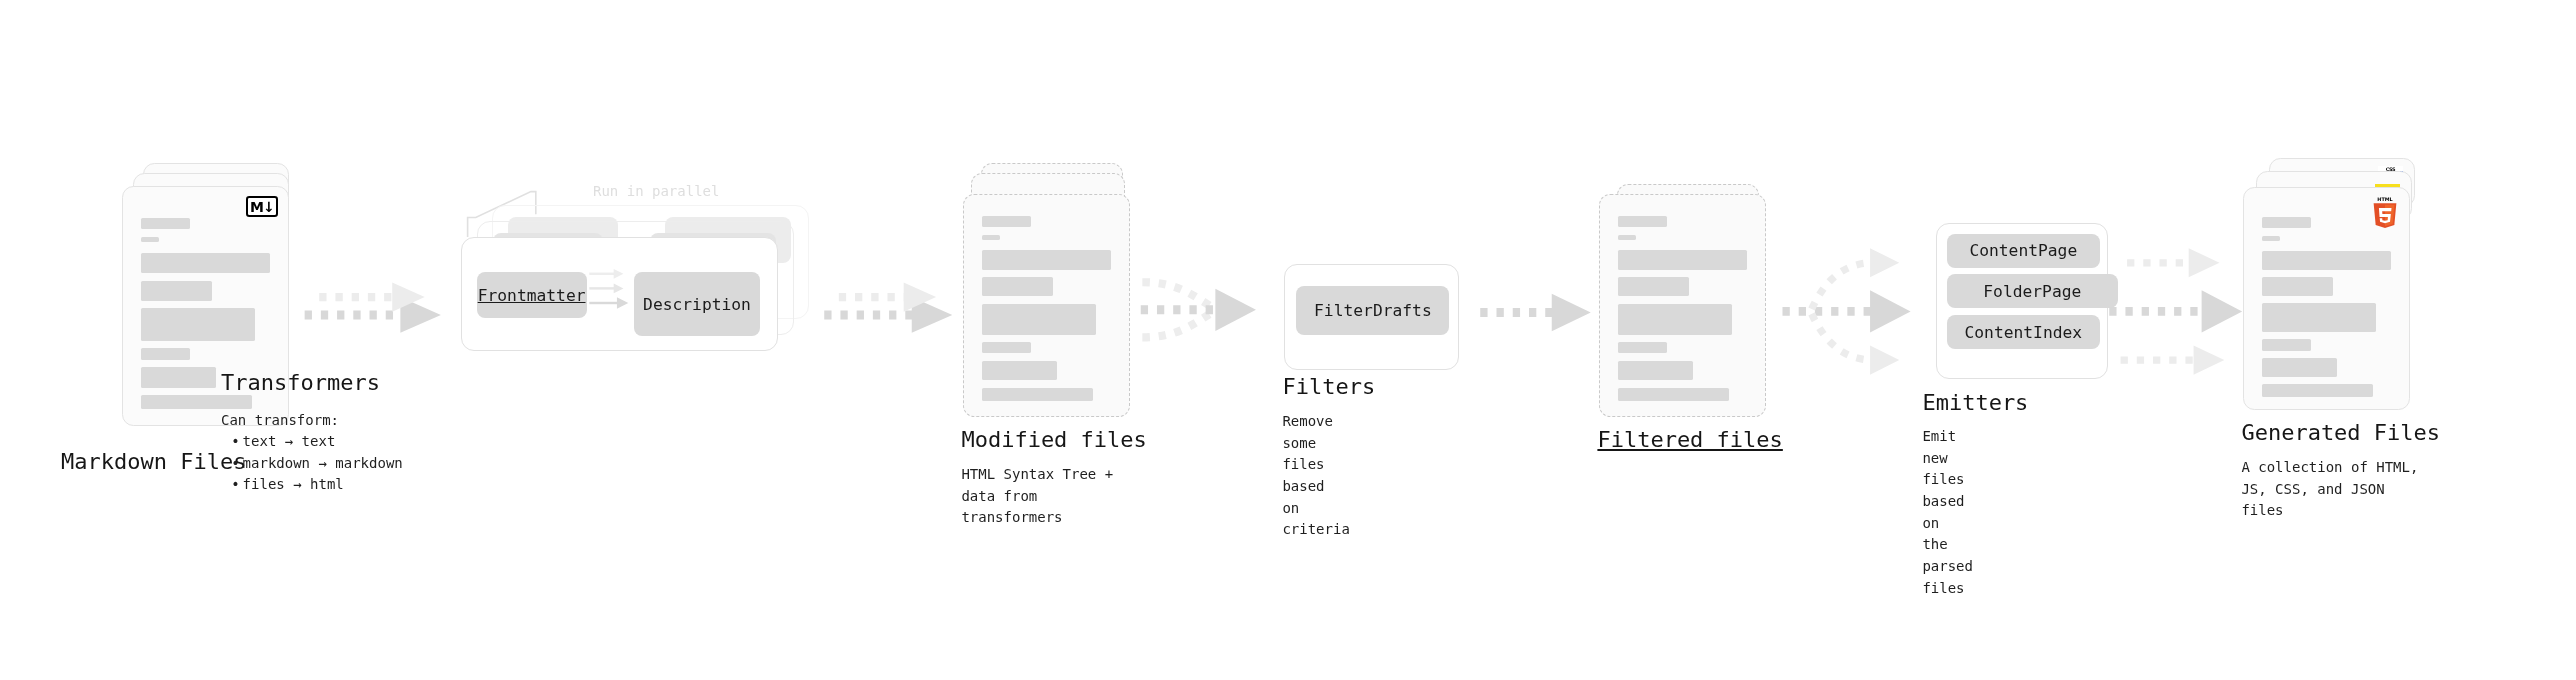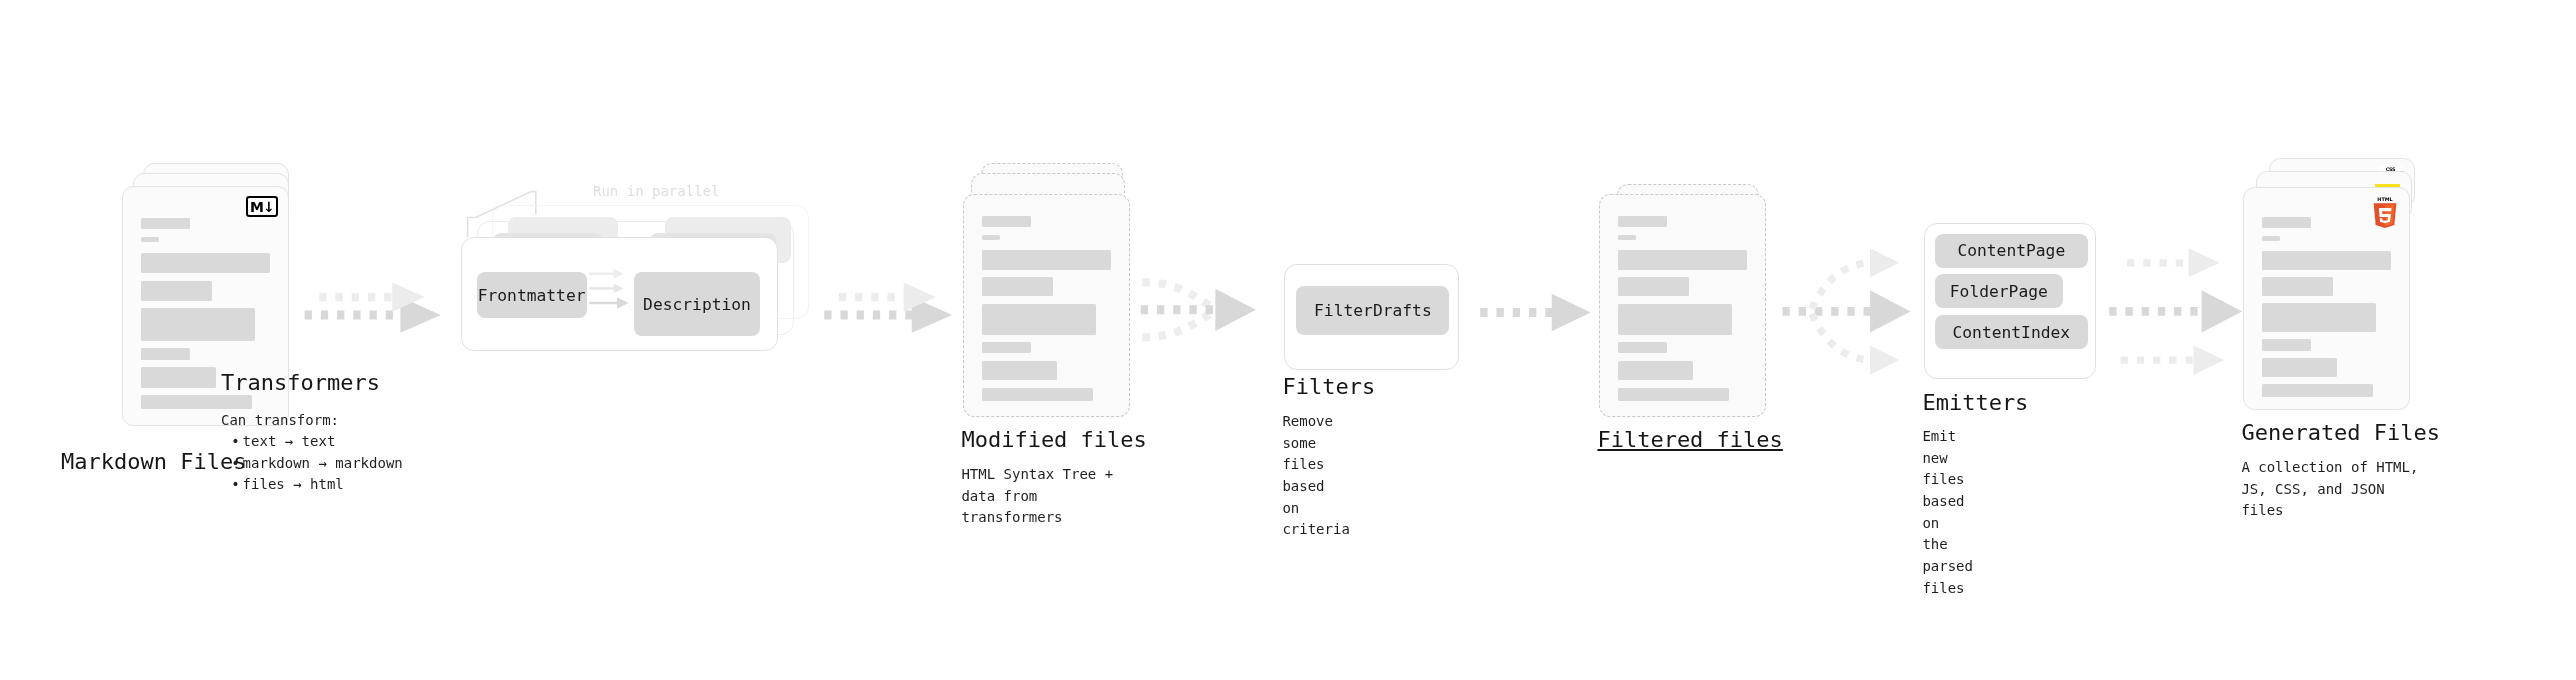--- a/index.html
+++ b/index.html
@@ -152,21 +152,21 @@
     <div class="group-box ghost2" style="left:49px; top:18px; width:317px; height:114px;">
       <div class="chip g2" style="left:14.6px; top:11.4px; width:110px; height:46px;"></div>
       <div class="chip g2" style="left:172px; top:11.4px; width:126px; height:46px;"></div>
     </div>
     <div class="group-box ghost" style="left:34px; top:34px; width:317px; height:114px;">
       <div class="chip g1" style="left:14.6px; top:11.4px; width:110px; height:46px;"></div>
       <div class="chip g1" style="left:172px; top:11.4px; width:126px; height:46px;"></div>
     </div>
 
     <div class="group-box" style="left:18px; top:50px; width:317px; height:114px;">
-      <div class="chip" style="left:14.6px; top:34px; width:110px; height:46px;">Frontmatter</div>
+      <div class="chip" style="left:14.6px; top:34px; width:110px; height:46px;text-decoration:underline;">Frontmatter</div>
       <div class="chip" style="left:172px; top:34px; width:126px; height:64px;">Description</div>
       <svg style="left:124px; top:26px;" width="57" height="65" viewBox="0 0 70 80">
         <line x1="4" y1="12" x2="36" y2="12" stroke="#ededed" stroke-width="3"></line>
         <polygon points="34,6 46,12 34,18" fill="#ededed"></polygon>
         <line x1="4" y1="30" x2="36" y2="30" stroke="#e6e6e6" stroke-width="3"></line>
         <polygon points="34,24 46,30 34,36" fill="#e6e6e6"></polygon>
         <line x1="4" y1="48" x2="40" y2="48" stroke="#d9d9d9" stroke-width="3"></line>
         <polygon points="38,41 52,48 38,55" fill="#d9d9d9"></polygon>
       </svg>
     </div>
@@ -252,23 +252,23 @@
   <svg style="left:1776px; top:236px;" width="150" height="150" viewBox="0 0 185 185">
     <line x1="8" y1="93" x2="120" y2="93" stroke="#d8d8d8" stroke-width="11" stroke-dasharray="9 11"></line>
     <polygon points="116,67 166,93 116,119" fill="#d8d8d8"></polygon>
     <path d="M44,90 C60,56 82,34 118,33" fill="none" stroke="#ececec" stroke-width="9" stroke-dasharray="9 11"></path>
     <polygon points="116,15 152,33 116,51" fill="#ececec"></polygon>
     <path d="M44,96 C60,130 82,152 118,153" fill="none" stroke="#ececec" stroke-width="9" stroke-dasharray="9 11"></path>
     <polygon points="116,135 152,153 116,171" fill="#ececec"></polygon>
   </svg>
 
   <div class="node" style="left:1924px; top:223px;">
-    <div class="group-box" style="left:0px; top:0px; width:172px; height:156px;">
+    <div class="group-box" style="left:12px; top:0px; width:172px; height:156px;">
       <div class="chip" style="left:9.8px; top:9.8px; width:153px; height:34px;">ContentPage</div>
-      <div class="chip" style="left:9.8px; top:50px; width:128px; height:34px;">FolderPage</div>
+      <div class="chip" style="left:9.8px; top:50px; width:171px; height:34px;">FolderPage</div>
       <div class="chip" style="left:9.8px; top:91px; width:153px; height:34px;">ContentIndex</div>
     </div>
     <div class="title" style="left:-1.6px; top:167px;">Emitters</div>
     <div class="subtitle" style="left:-1.6px; top:203px;">Emit new files based on
 the parsed files</div>
   </div>
 
   <svg style="left:2106px; top:236px;" width="154" height="150" viewBox="0 0 190 185">
     <line x1="26" y1="33" x2="106" y2="33" stroke="#ececec" stroke-width="9" stroke-dasharray="9 11"></line>
     <polygon points="102,15 140,33 102,51" fill="#ececec"></polygon>

